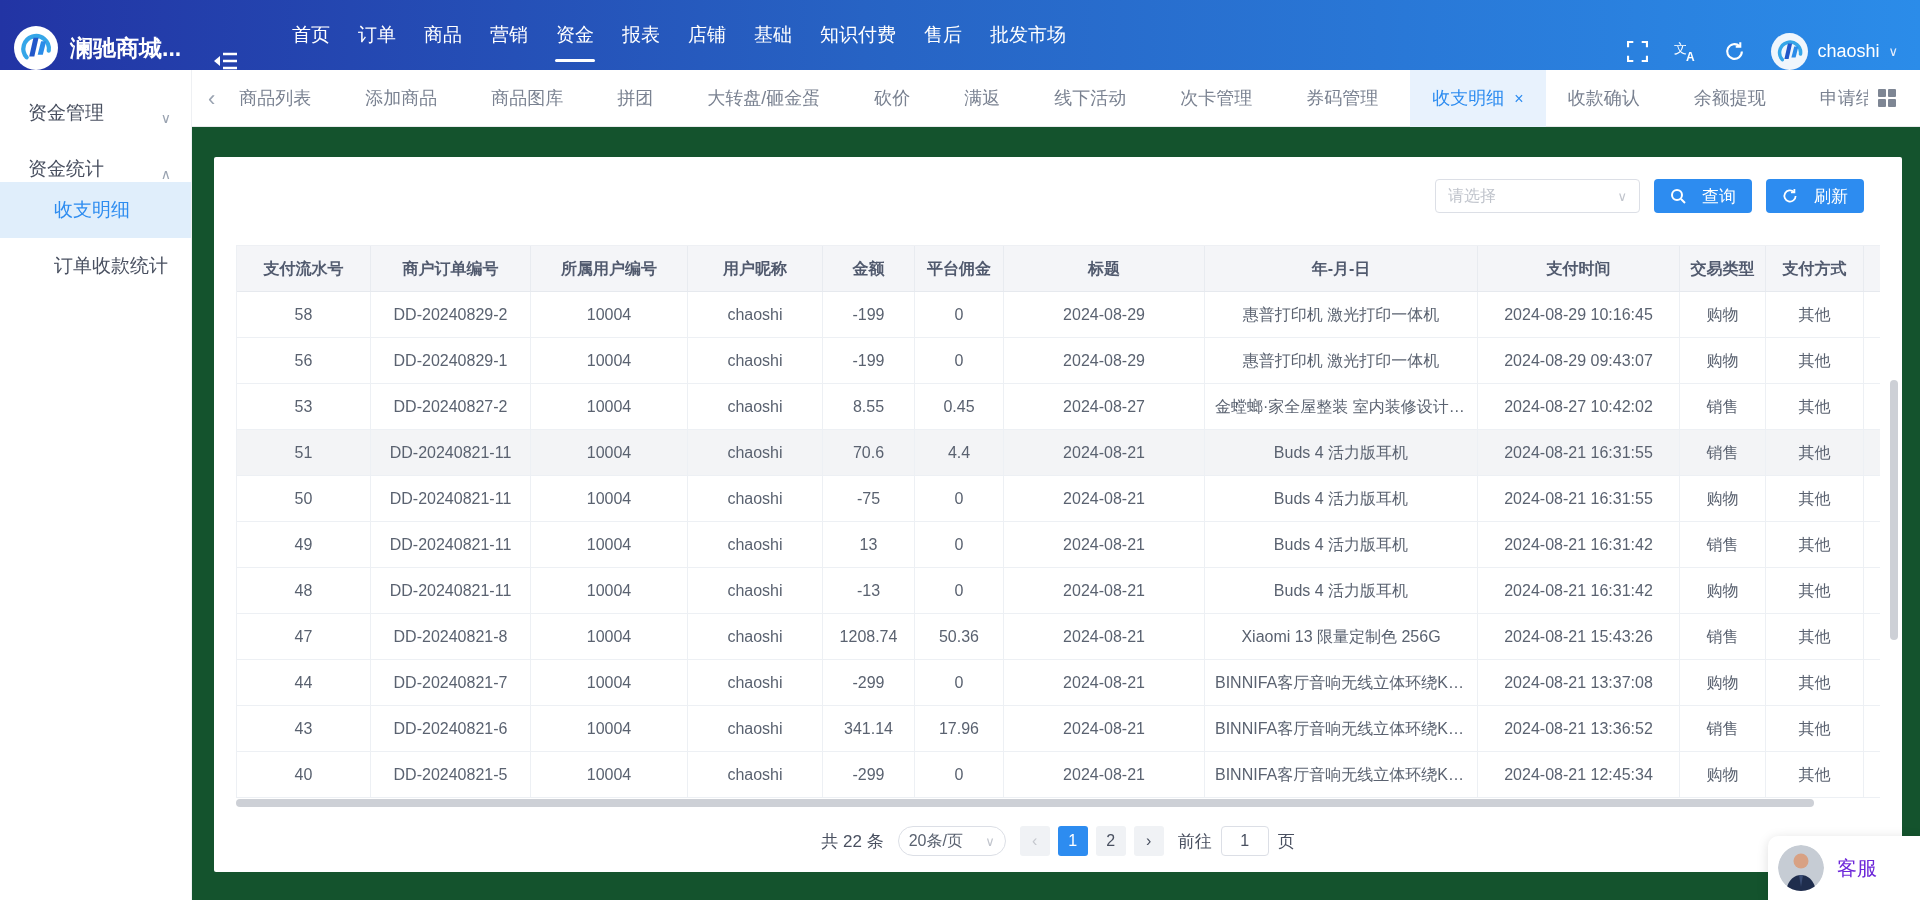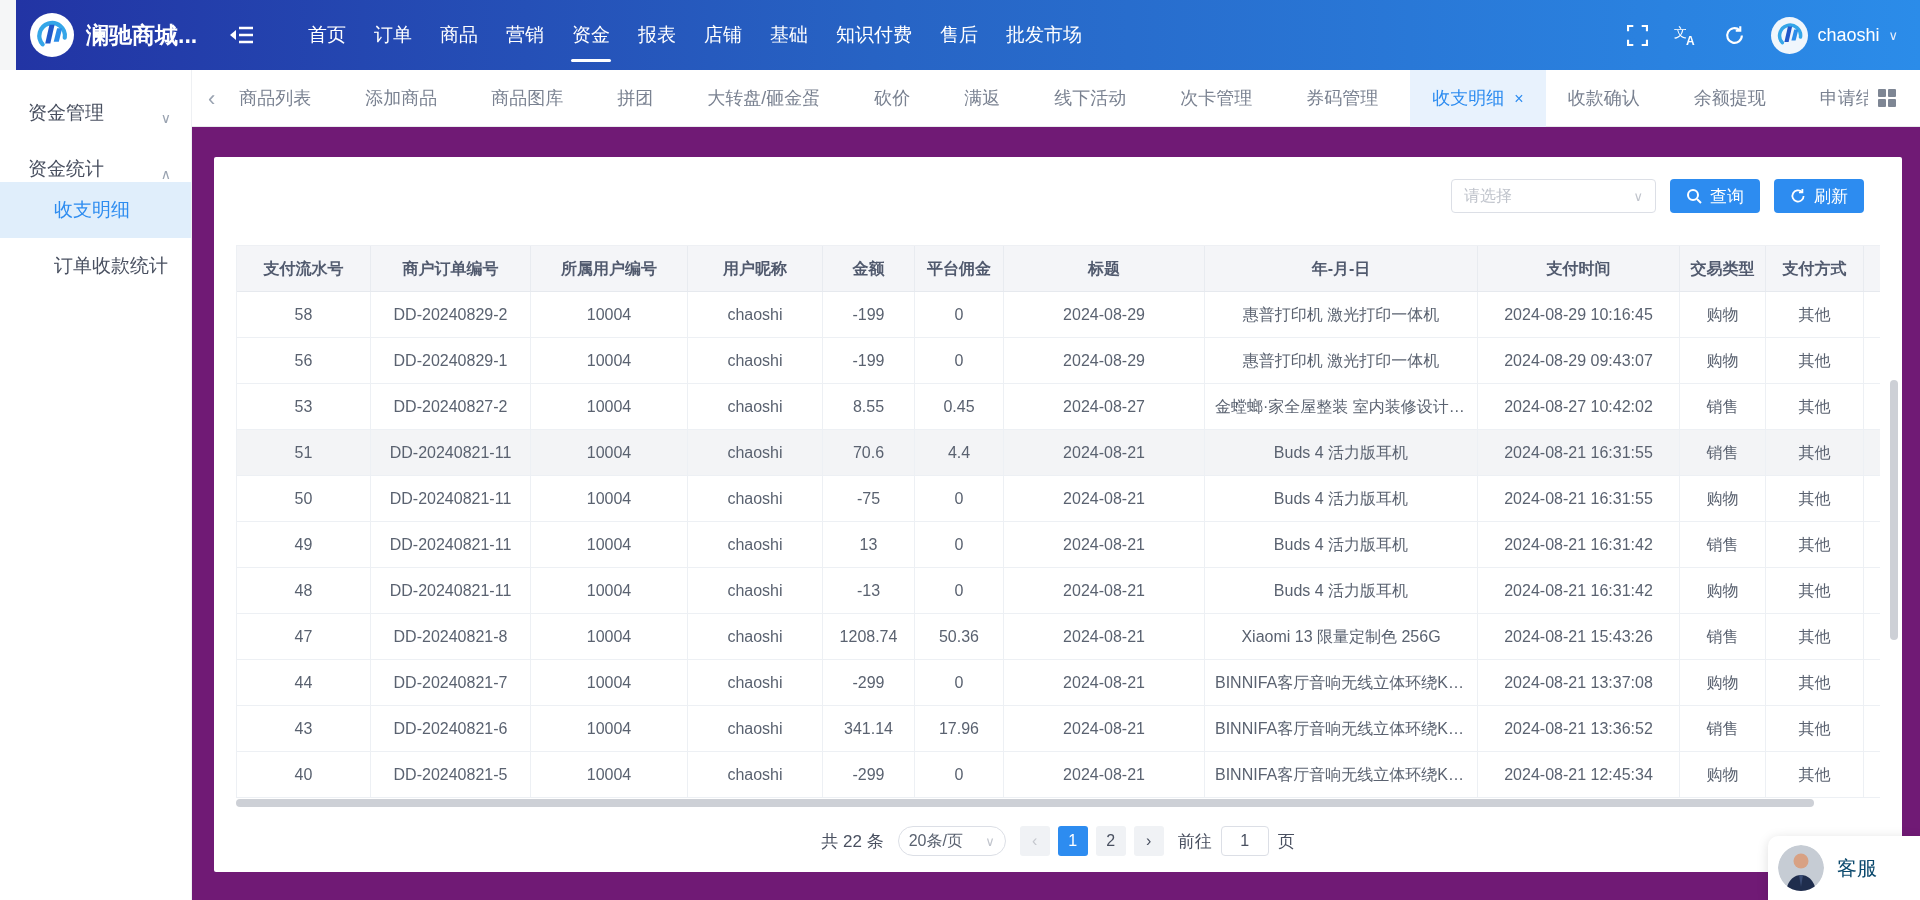--- a/index.html
+++ b/index.html
@@ -1,22 +1,22 @@
 <!DOCTYPE html>
 <html><head>
 <meta charset="utf-8">
 <style>
   * { box-sizing: border-box; margin: 0; padding: 0; }
   html, body { width: 1920px; height: 900px; overflow: hidden;
     font-family: "Liberation Sans", "DejaVu Sans", sans-serif; background: #f5f6f7; }
 
   
-  .navbar { position: absolute; top: 0; left: 16px; right: 0; height: 70px;
+  .navbar { position: absolute; top: 0; left: 0; right: 0; height: 70px;
     background: linear-gradient(90deg, #2234a4 0%, #2763c4 45%, #2b8ce9 100%);
-    display: flex; align-items: center; color: #fff; z-index: 20; }
+    display: flex; align-items: flex-end; color: #fff; z-index: 20; }
   .brand { display: flex; align-items: center; gap: 12px; padding-left: 14px; width: 196px; flex-shrink: 0; }
   .brand-logo { width: 44px; height: 44px; border-radius: 50%; background: #fff;
     display: flex; align-items: center; justify-content: center; flex-shrink: 0; }
   .brand-name { font-size: 23px; font-weight: bold; white-space: nowrap; }
   .collapse-btn { margin-left: 18px; display: flex; align-items: center; cursor: pointer; }
   .nav-menu { display: flex; margin-left: 40px; }
   .nav-item { padding: 0 14px; height: 70px; line-height: 70px; font-size: 19px;
     position: relative; cursor: pointer; white-space: nowrap; }
   .nav-item.active::after { content: ""; position: absolute; left: 13px; right: 13px;
     bottom: 8px; height: 3px; background: #fff; border-radius: 2px; }
@@ -43,33 +43,33 @@
   .sidebar { position: absolute; top: 70px; left: 0; width: 192px; bottom: 0;
     background: #fff; border-right: 1px solid #eef0f3; z-index: 10; }
   .side-group { height: 56px; display: flex; align-items: flex-end; justify-content: space-between;
     padding: 0 20px 0 28px; font-size: 19px; color: #495060; cursor: pointer; }
   .side-chevron { color: #9aa3b1; font-size: 14px; }
   .side-item { height: 56px; display: flex; align-items: center; padding-left: 54px;
     font-size: 19px; color: #495060; cursor: pointer; }
   .side-item.active { background: #e0eefb; color: #2d8cf0; }
 
   
-  .main { position: absolute; top: 127px; left: 192px; right: 0; bottom: 0; background: #701a75; }
+  .main { position: absolute; top: 127px; left: 192px; right: 0; bottom: 0; background: #14532d; }
   .card { position: absolute; left: 22px; top: 30px; right: 18px; bottom: 28px;
     background: #fff; border-radius: 2px; }
 
   .filter-row { display: flex; justify-content: flex-end; align-items: center;
     gap: 14px; padding: 22px 38px 0 22px; }
   .select { width: 205px; height: 34px; border: 1px solid #dcdfe6; border-radius: 4px;
     display: flex; align-items: center; justify-content: space-between; padding: 0 12px;
     font-size: 16px; background: #fff; cursor: pointer; }
   .select-placeholder { color: #c0c4cc; }
   .select-caret { color: #c0c4cc; font-size: 13px; }
   .btn { height: 34px; background: #2d8cf0; color: #fff; border: none; border-radius: 4px;
-    font-size: 17px; display: flex; align-items: center; gap: 8px; padding: 0 16px;
+    font-size: 17px; display: flex; align-items: center; gap: 16px; padding: 0 16px;
     cursor: pointer; font-family: inherit; }
 
   
   .table-wrap { margin: 32px 22px 0 22px; overflow: hidden; position: relative; }
   .t-inner { width: 1720px; border-left: 1px solid #edf0f4; }
   .t-head { display: flex; background: #f4f5f8; border-top: 1px solid #eef0f4;
     border-bottom: 1px solid #e6e9ee; }
   .t-head::after { content: ""; flex: 1; }
   .th { height: 45px; line-height: 45px; text-align: center; font-size: 16px; font-weight: bold;
     color: #515a6e; border-right: 1px solid #e8ebf0; white-space: nowrap; overflow: hidden;
@@ -112,21 +112,21 @@
   .page-btn.active { background: #2d8cf0; color: #fff; }
   .goto { display: flex; align-items: center; gap: 9px; }
   .goto-input { width: 48px; height: 30px; border: 1px solid #dcdfe6; border-radius: 4px;
     text-align: center; font-size: 16px; color: #495060; font-family: inherit; }
 
   
   .support { position: absolute; right: 0; bottom: 0; width: 152px; height: 64px;
     background: #fff; border-radius: 10px 0 0 0; box-shadow: 0 2px 12px rgba(0,0,0,.13);
     display: flex; align-items: center; gap: 13px; padding-left: 10px; z-index: 30; cursor: pointer; }
   .support-avatar { width: 46px; height: 46px; border-radius: 50%; overflow: hidden; flex-shrink: 0; }
-  .support-label { font-size: 20px; color: #0c4a6e; }
+  .support-label { font-size: 20px; color: #6d28d9; }
 </style>
 </head>
 <body>
 
 <div class="navbar">
   <div class="brand">
     <span class="brand-logo">
       <svg width="34" height="34" viewBox="0 0 40 40">
         <path d="M9 31 A15 15 0 1 1 35 23" stroke="#35a6e8" stroke-width="5" fill="none" stroke-linecap="round"></path>
         <path d="M17 8 l6 0 -5 22 -6 0 z" fill="#2257c9"></path>

